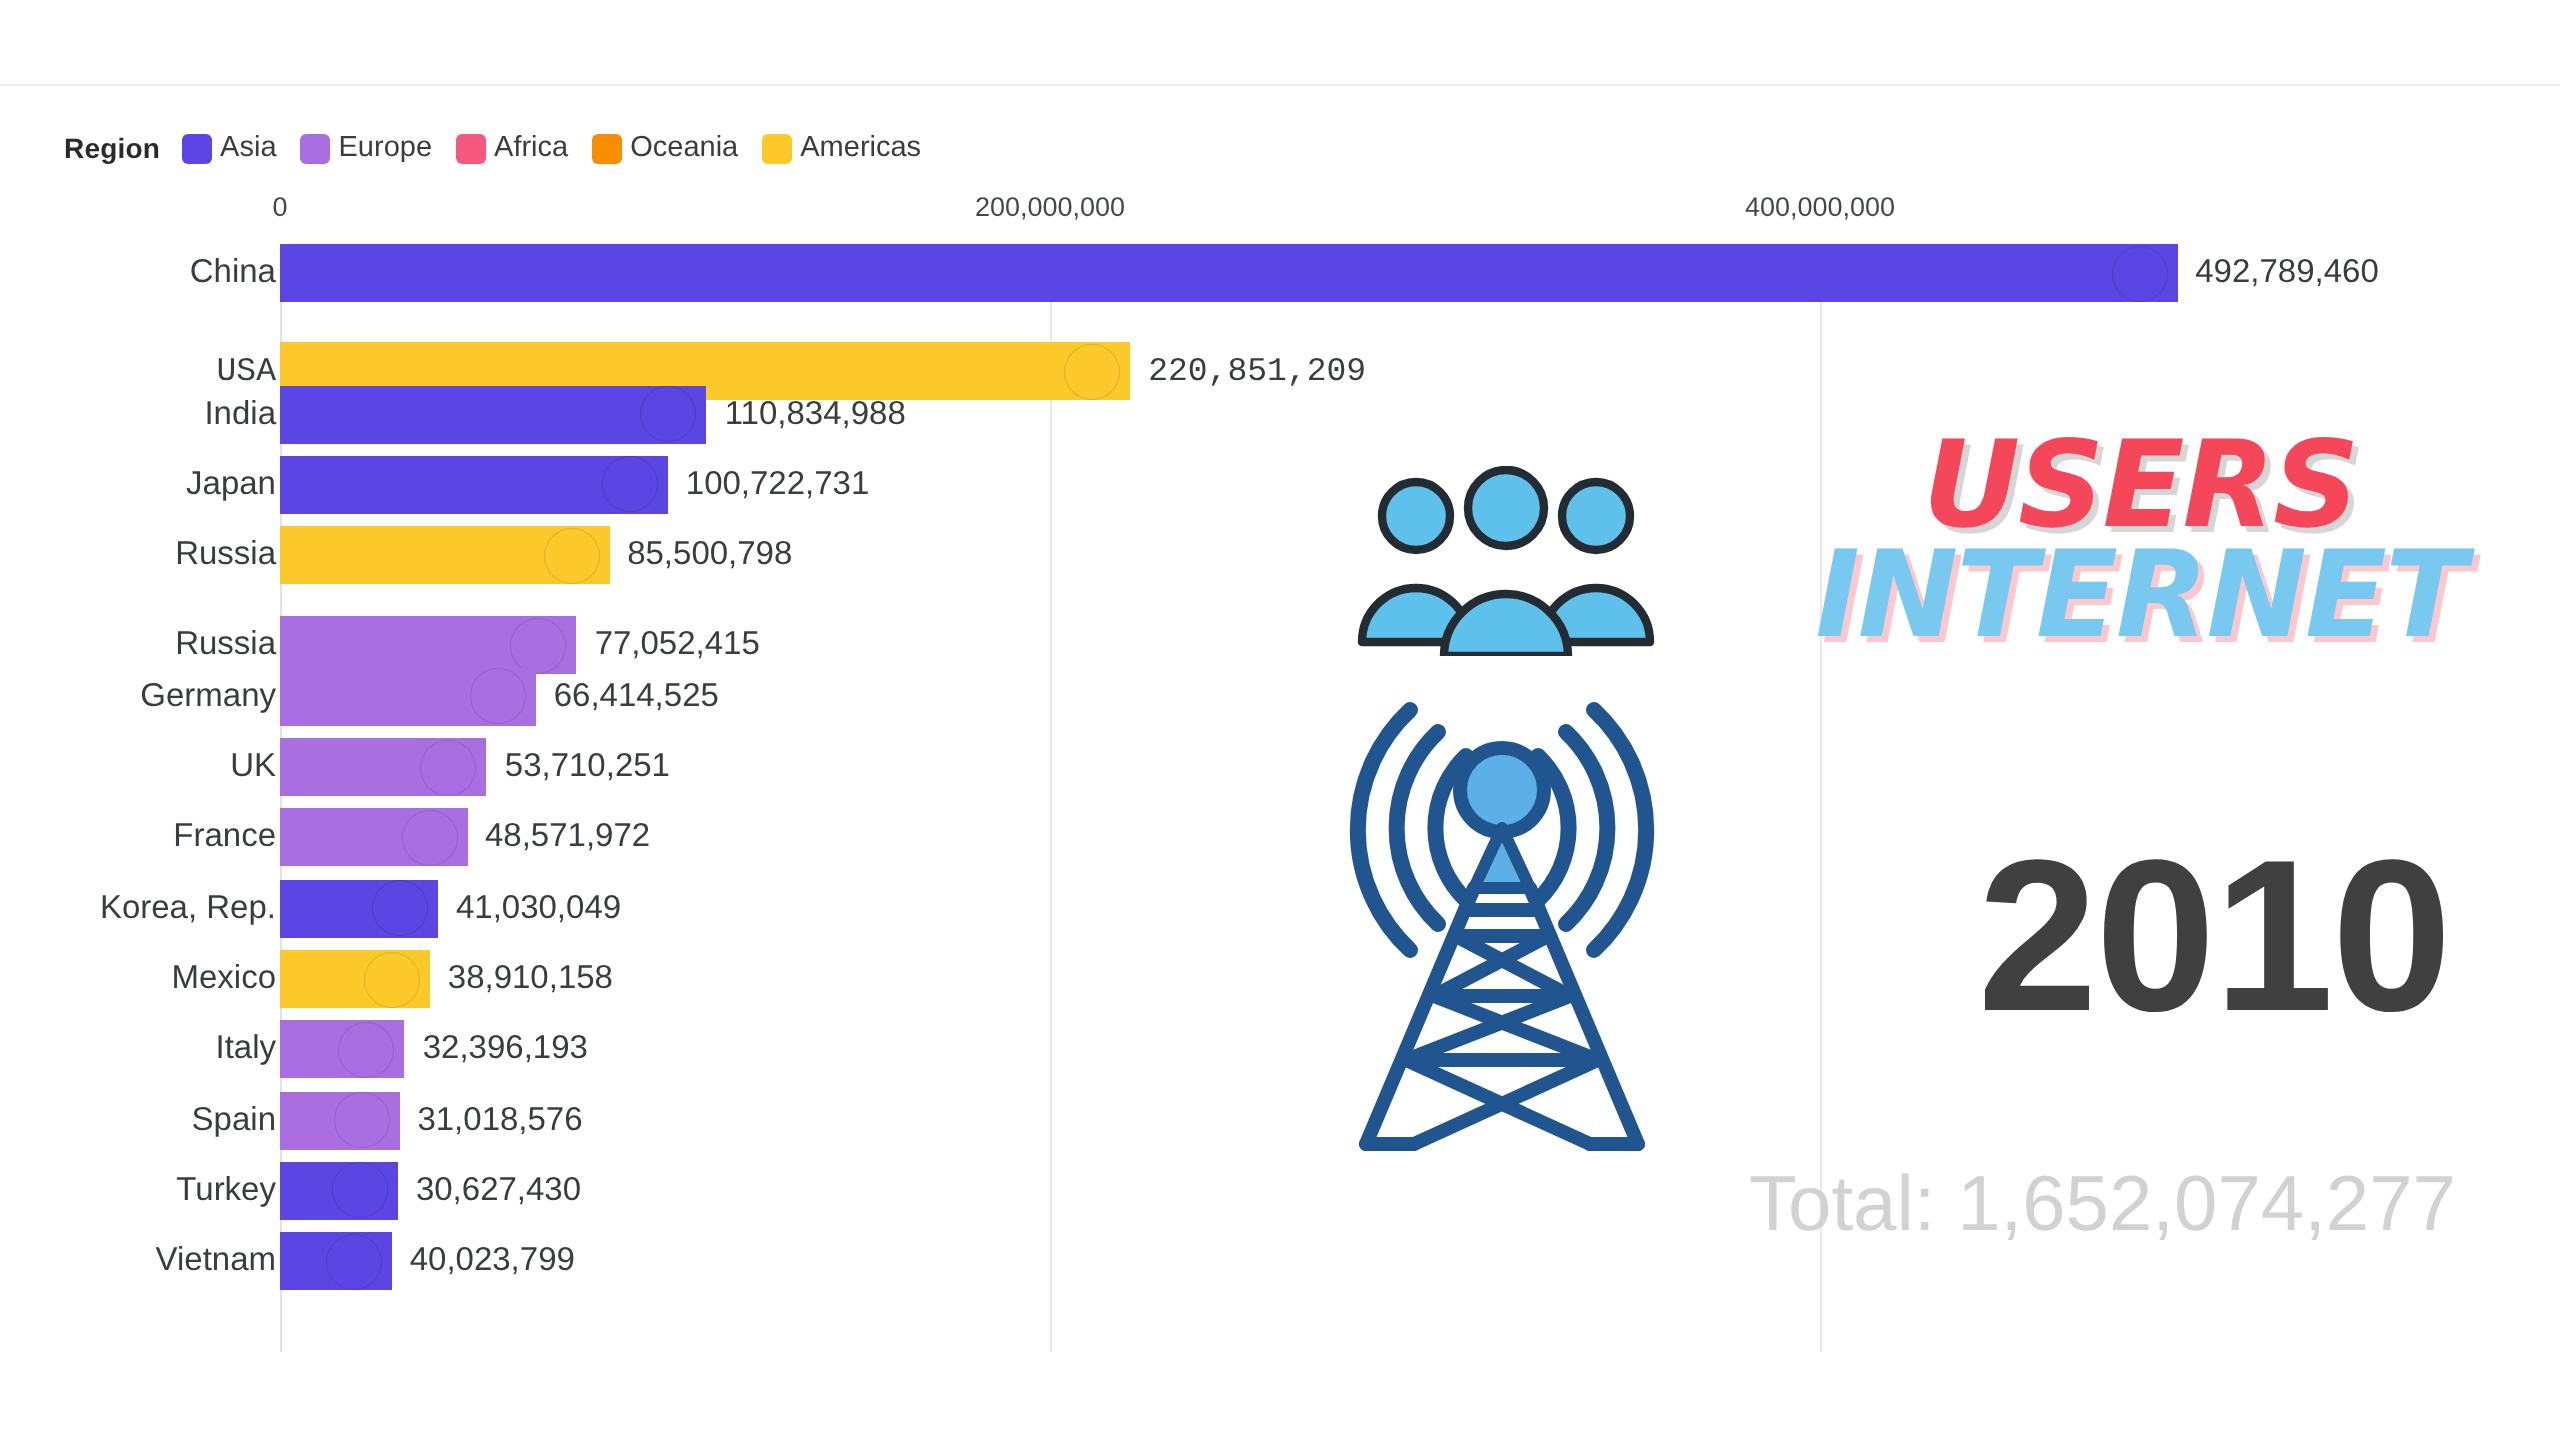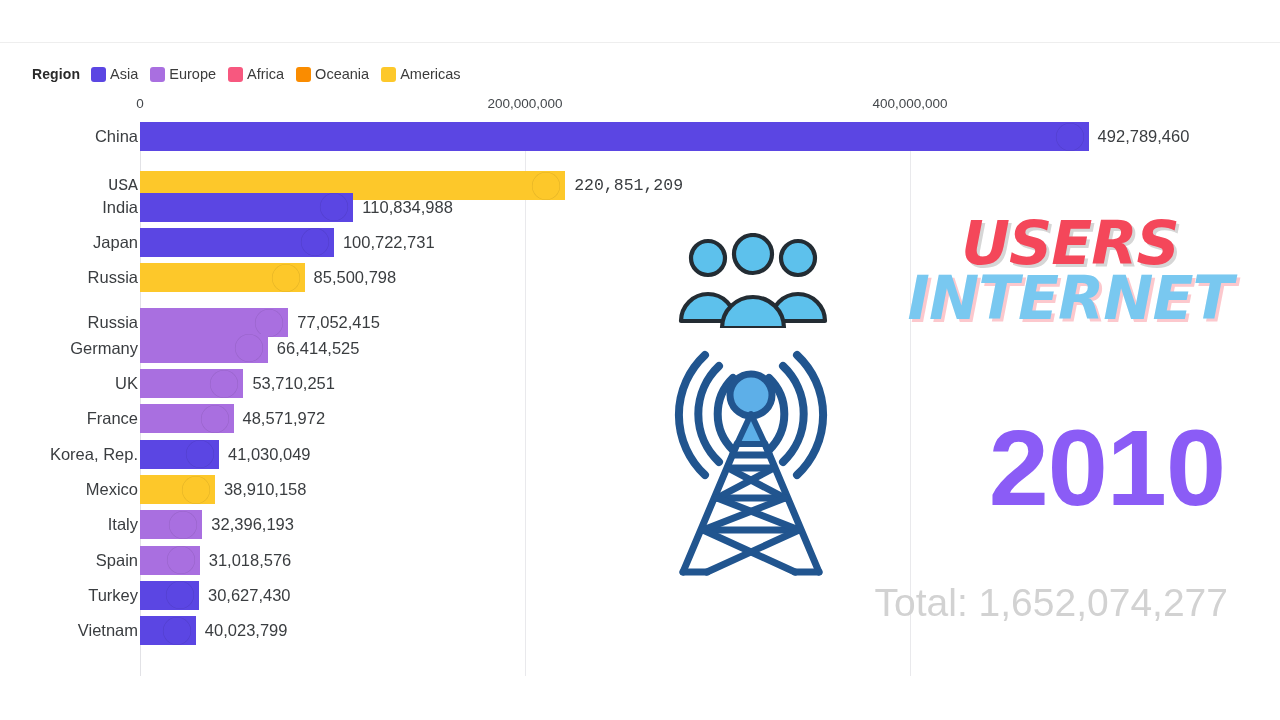--- a/index.html
+++ b/index.html
@@ -269,21 +269,21 @@
     color: #f4475a;
     text-shadow: 3px 3px 0 rgba(120,120,120,.30);
     margin-top: -2px;
   }
 
   #year {
     position: absolute;
     right: 55px; top: 414px;
     font-size: 108px;
     font-weight: bold;
-    color: #8b5cf6;
+    color: #404040;
     letter-spacing: -1px;
     line-height: 1;
   }
   #total {
     position: absolute;
     right: 52px; top: 583px;
     font-size: 39px;
     color: #d2d2d2;
     white-space: nowrap;
     line-height: 1;

